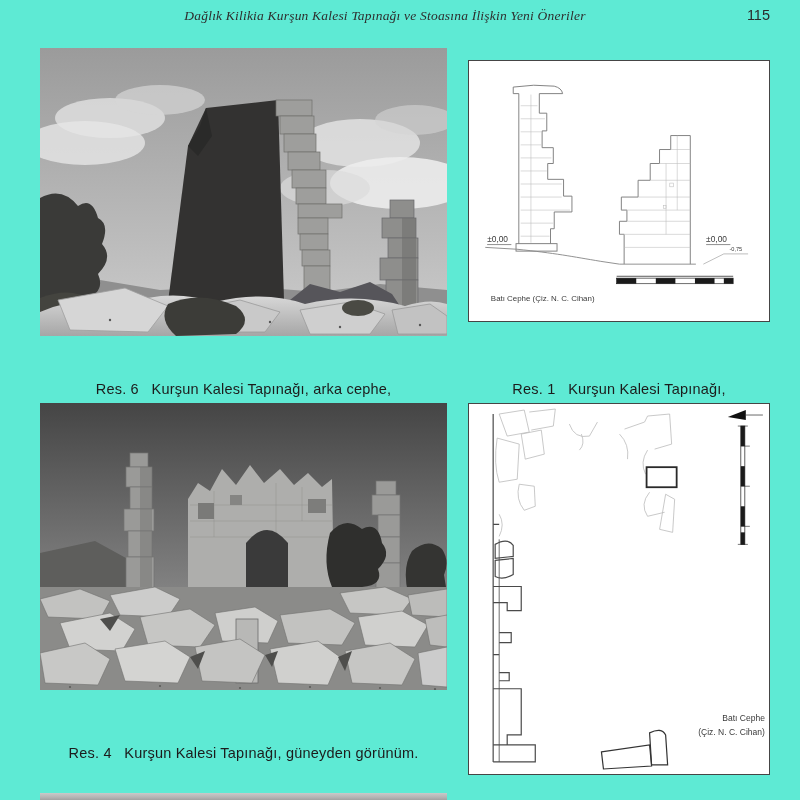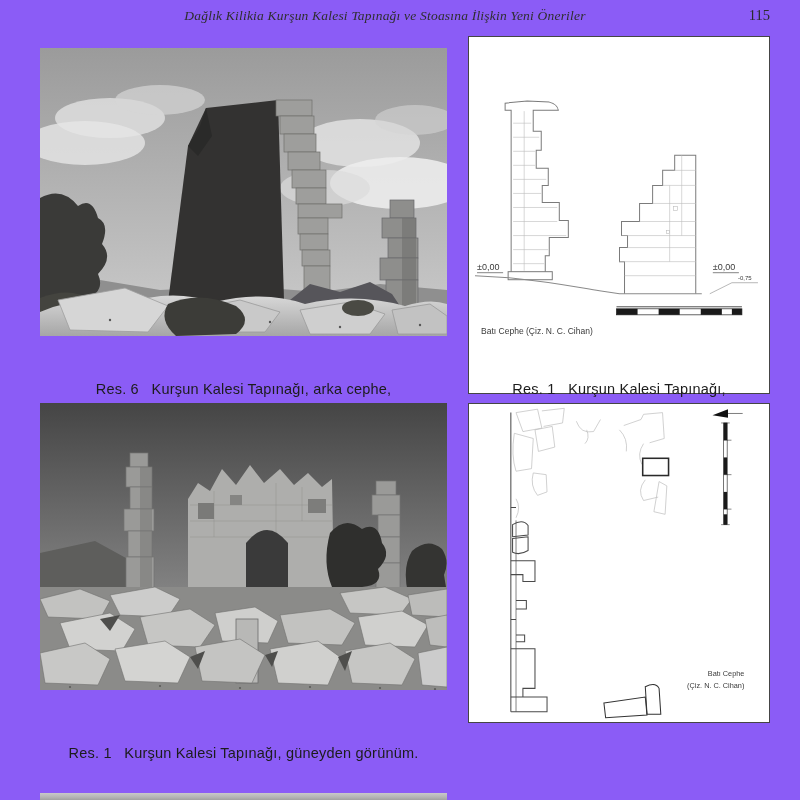--- a/index.html
+++ b/index.html
@@ -1,43 +1,43 @@
 <!DOCTYPE html>
 <html><head>
 <meta charset="utf-8">
 <style>
   html,body{margin:0;padding:0;background:#ffffff;}
   .page{
-    position:relative;width:800px;height:800px;background:#8b5cf6;overflow:hidden;
+    position:relative;width:800px;height:800px;background:#5eead4;overflow:hidden;
     font-family:"Liberation Sans",sans-serif;
   }
   
   .header-title{
     position:absolute;left:40px;top:8px;width:690px;text-align:center;
     font-family:"Liberation Serif",serif;font-style:italic;font-size:13.5px;
     color:#2e2e2e;letter-spacing:.2px;
   }
   .page-number{
     position:absolute;right:30px;top:7px;
-    font-family:Liberation Serif, serif;font-size:14.5px;color:#2b2b2b;
+    font-family:Liberation Sans, sans-serif;font-size:14.5px;color:#2b2b2b;
   }
   
   .photo{position:absolute;left:40px;width:407px;overflow:hidden;}
   .photo svg{display:block;width:100%;height:100%;}
   #photo-res4{top:48px;height:288px;}
   #photo-res6{top:403px;height:287px;}
   #photo-partial{
     position:absolute;left:40px;top:793px;width:407px;height:7px;
     background:linear-gradient(180deg,#c9c9c9 0%,#b4b4b4 60%,#a2a2a2 100%);
   }
   
   .drawing{position:absolute;left:468px;width:302px;background:#ffffff;border:1.5px solid #454545;box-sizing:border-box;}
   .drawing svg{display:block;width:100%;height:100%;}
-  #drawing-res5{top:36px;height:358px;}
-  #drawing-res7{top:403px;height:320px;}
+  #drawing-res5{top:60px;height:262px;}
+  #drawing-res7{top:403px;height:372px;}
   
   .caption{
     position:absolute;text-align:center;color:#1c1c1c;
     font-size:14.5px;line-height:19px;letter-spacing:.2px;white-space:pre-wrap;
   }
   #caption-res4{left:40px;top:342px;width:407px;}
   #caption-res5{left:468px;top:342px;width:302px;}
   #caption-res6{left:40px;top:706px;width:407px;}
   #caption-res7{left:468px;top:791px;width:302px;}
   
@@ -249,21 +249,21 @@
           <circle cx="120" cy="283" r="1.1"></circle>
           <circle cx="200" cy="285" r="1.1"></circle>
         <circle cx="270" cy="284" r="1.1"></circle>
           <circle cx="340" cy="285" r="1.1"></circle>
           <circle cx="395" cy="286" r="1.1"></circle>
       </g>
     </svg>
   </div>
 
   <div class="caption" id="caption-res6">
-    <div>Res. 1   Kurşun Kalesi Tapınağı, güneyden görünüm.</div>
+    <div>Res. 4   Kurşun Kalesi Tapınağı, güneyden görünüm.</div>
   </div>
 
   <div class="drawing" id="drawing-res7">
     <svg viewBox="0 0 299 369">
 
       <g fill="none" stroke="#bcbcbc" stroke-width="0.8">
         <path d="M30,10 L55,6 L60,28 L38,32 Z"></path>
         <path d="M28,34 Q24,60 30,78 L48,75 L50,40 Z"></path>
         <path d="M52,30 L72,26 L75,50 L56,55 Z"></path>
         <path d="M50,80 Q46,95 55,106 L66,102 L65,82 Z"></path>

